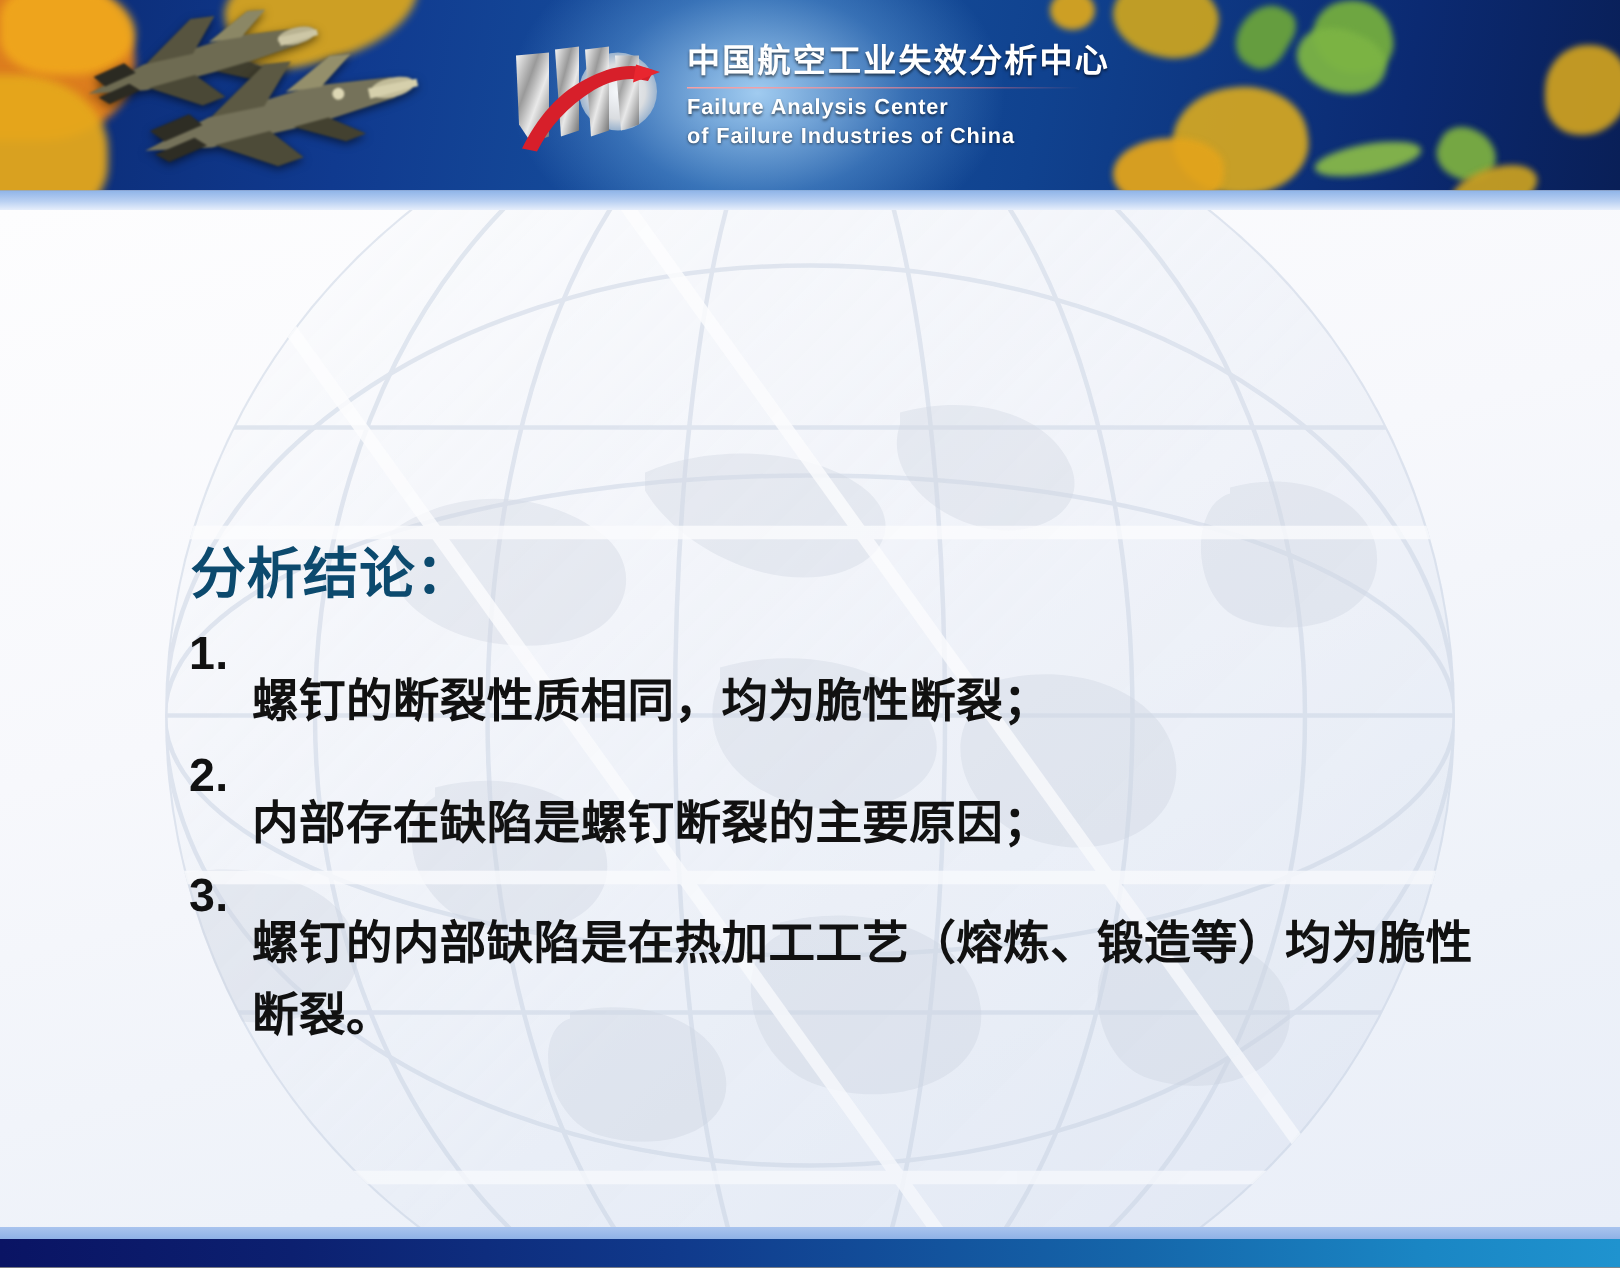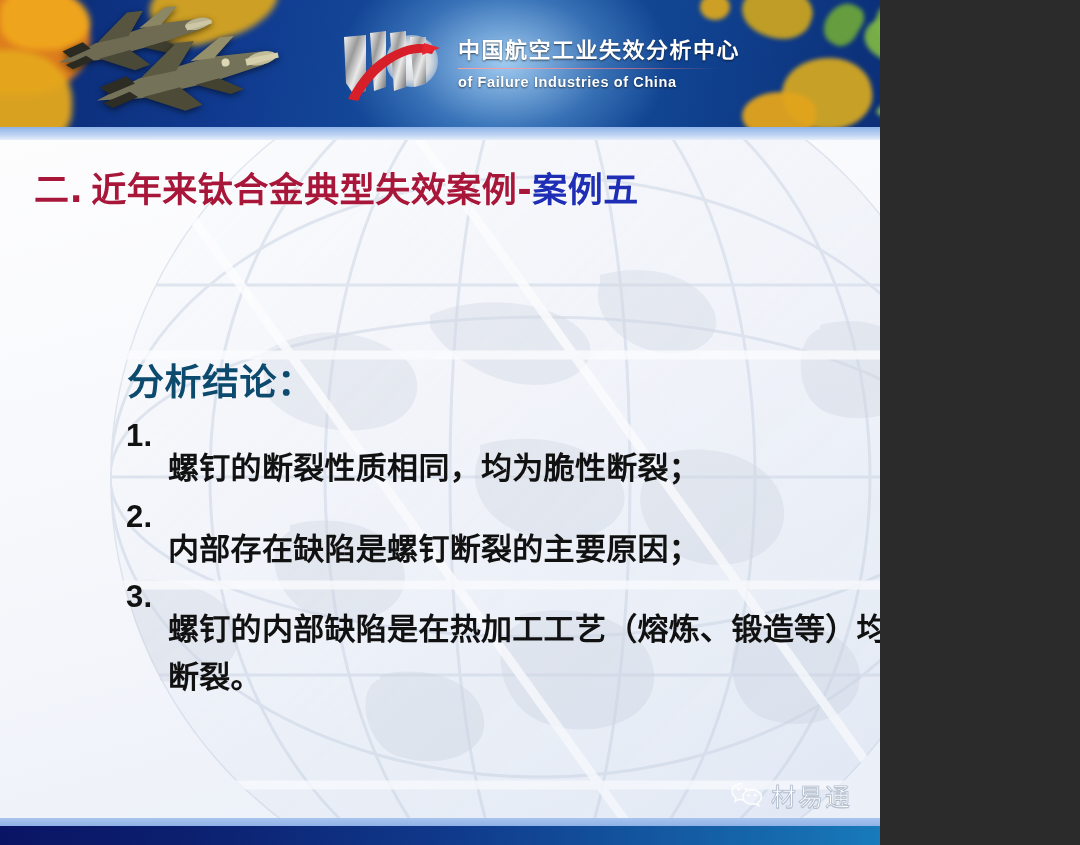--- a/index.html
+++ b/index.html
@@ -5,21 +5,21 @@
 <style>
   html, body {
     margin: 0;
     padding: 0;
     background: #2b2b2b;
   }
   * { box-sizing: border-box; }
 
   .slide {
     position: relative;
-    width: 880px;
+    width: 1080px;
     height: 845px;
     overflow: hidden;
     font-family: "Liberation Sans", "DejaVu Sans", sans-serif;
     background: #ffffff;
   }
 
   
   .header {
     position: absolute;
     left: 0; top: 0;
@@ -293,20 +293,21 @@
           <path d="M34,12 L50,10 L50,66 L38,70 Z" fill="url(#steel)"></path>
           <path d="M54,12 L70,10 L70,66 L58,70 Z" fill="url(#steel)"></path>
           <path d="M74,16 L90,16 L90,62 L78,66 Z" fill="url(#steel)" opacity="0.9"></path>
           <path d="M12,78 C22,58 36,40 58,30 C74,22 88,21 100,26 L96,33 C84,30 72,32 60,39 C42,50 30,64 22,80 Z" fill="#d71f2a"></path>
           <path d="M88,22 L104,27 L86,34 Z" fill="#e8262f"></path>
         </svg>
       </div>
       <div class="logo-text">
         <div class="logo-cn">中国航空工业失效分析中心</div>
         <div class="logo-rule"></div>
+        <div class="logo-en">Failure Analysis Center</div>
         <div class="logo-en">of Failure Industries of China</div>
       </div>
     </div>
   </div>
 
   <div class="hdr-band"></div>
 
   <div class="stage">
     <div class="globe-wrap">
       <svg viewBox="0 0 1160 900" preserveAspectRatio="none">
@@ -349,55 +350,35 @@
           <line x1="180" y1="120" x2="740" y2="900"></line>
           <line x1="420" y1="60" x2="980" y2="840"></line>
           <line x1="80" y1="330" x2="1080" y2="330"></line>
           <line x1="80" y1="560" x2="1080" y2="560"></line>
           <line x1="80" y1="760" x2="1080" y2="760"></line>
         </g>
       </svg>
     </div>
   </div>
 
-  <div class="slide-title">
-    <span class="t-red">二.</span><span class="t-red" style="margin-left:8px;">近年来钛合金典型失效案例</span><span class="t-dash">-</span><span class="t-blue">案例五</span>
-  </div>
 
   <div class="conclusion-head">分析结论：</div>
 
   <div class="points">
     <div class="point">
       <span class="point-num">1.</span>
       <span class="point-body">螺钉的断裂性质相同，均为脆性断裂；</span>
     </div>
     <div class="point">
       <span class="point-num">2.</span>
       <span class="point-body">内部存在缺陷是螺钉断裂的主要原因；</span>
     </div>
     <div class="point">
       <span class="point-num">3.</span>
       <span class="point-body">螺钉的内部缺陷是在热加工工艺（熔炼、锻造等）均为脆性断裂。</span>
     </div>
   </div>
 
-  <div class="watermark">
-    <span class="wm-icon">
-      <svg width="34" height="28" viewBox="0 0 34 28">
-        <g fill="none" stroke="#ffffff" stroke-width="1.6" opacity="0.95">
-          <path d="M12.6,2.2 C6.6,2.2 2,6.0 2,10.5 C2,13.1 3.6,15.4 6.0,16.9 L5.0,20.2 L8.8,18.3 C9.9,18.6 11.2,18.8 12.6,18.8 C13.0,18.8 13.4,18.8 13.8,18.7" fill="rgba(255,255,255,0.25)"></path>
-          <path d="M22.0,8.6 C16.8,8.6 12.8,11.9 12.8,15.9 C12.8,19.9 16.8,23.2 22.0,23.2 C23.2,23.2 24.3,23.0 25.3,22.7 L28.8,24.5 L27.9,21.4 C30.0,20.0 31.4,18.1 31.4,15.9 C31.4,11.9 27.2,8.6 22.0,8.6 Z" fill="rgba(255,255,255,0.35)"></path>
-        </g>
-        <g fill="#ffffff">
-          <circle cx="8.6" cy="8.3" r="1.35"></circle>
-          <circle cx="15.8" cy="8.3" r="1.35"></circle>
-          <circle cx="18.6" cy="14.2" r="1.2"></circle>
-          <circle cx="25.2" cy="14.2" r="1.2"></circle>
-        </g>
-      </svg>
-    </span>
-    <span class="wm-text">材易通</span>
-  </div>
 
   <div class="footer-light"></div>
   <div class="footer-bar"></div>
 
 </div>
 
 </body></html>

